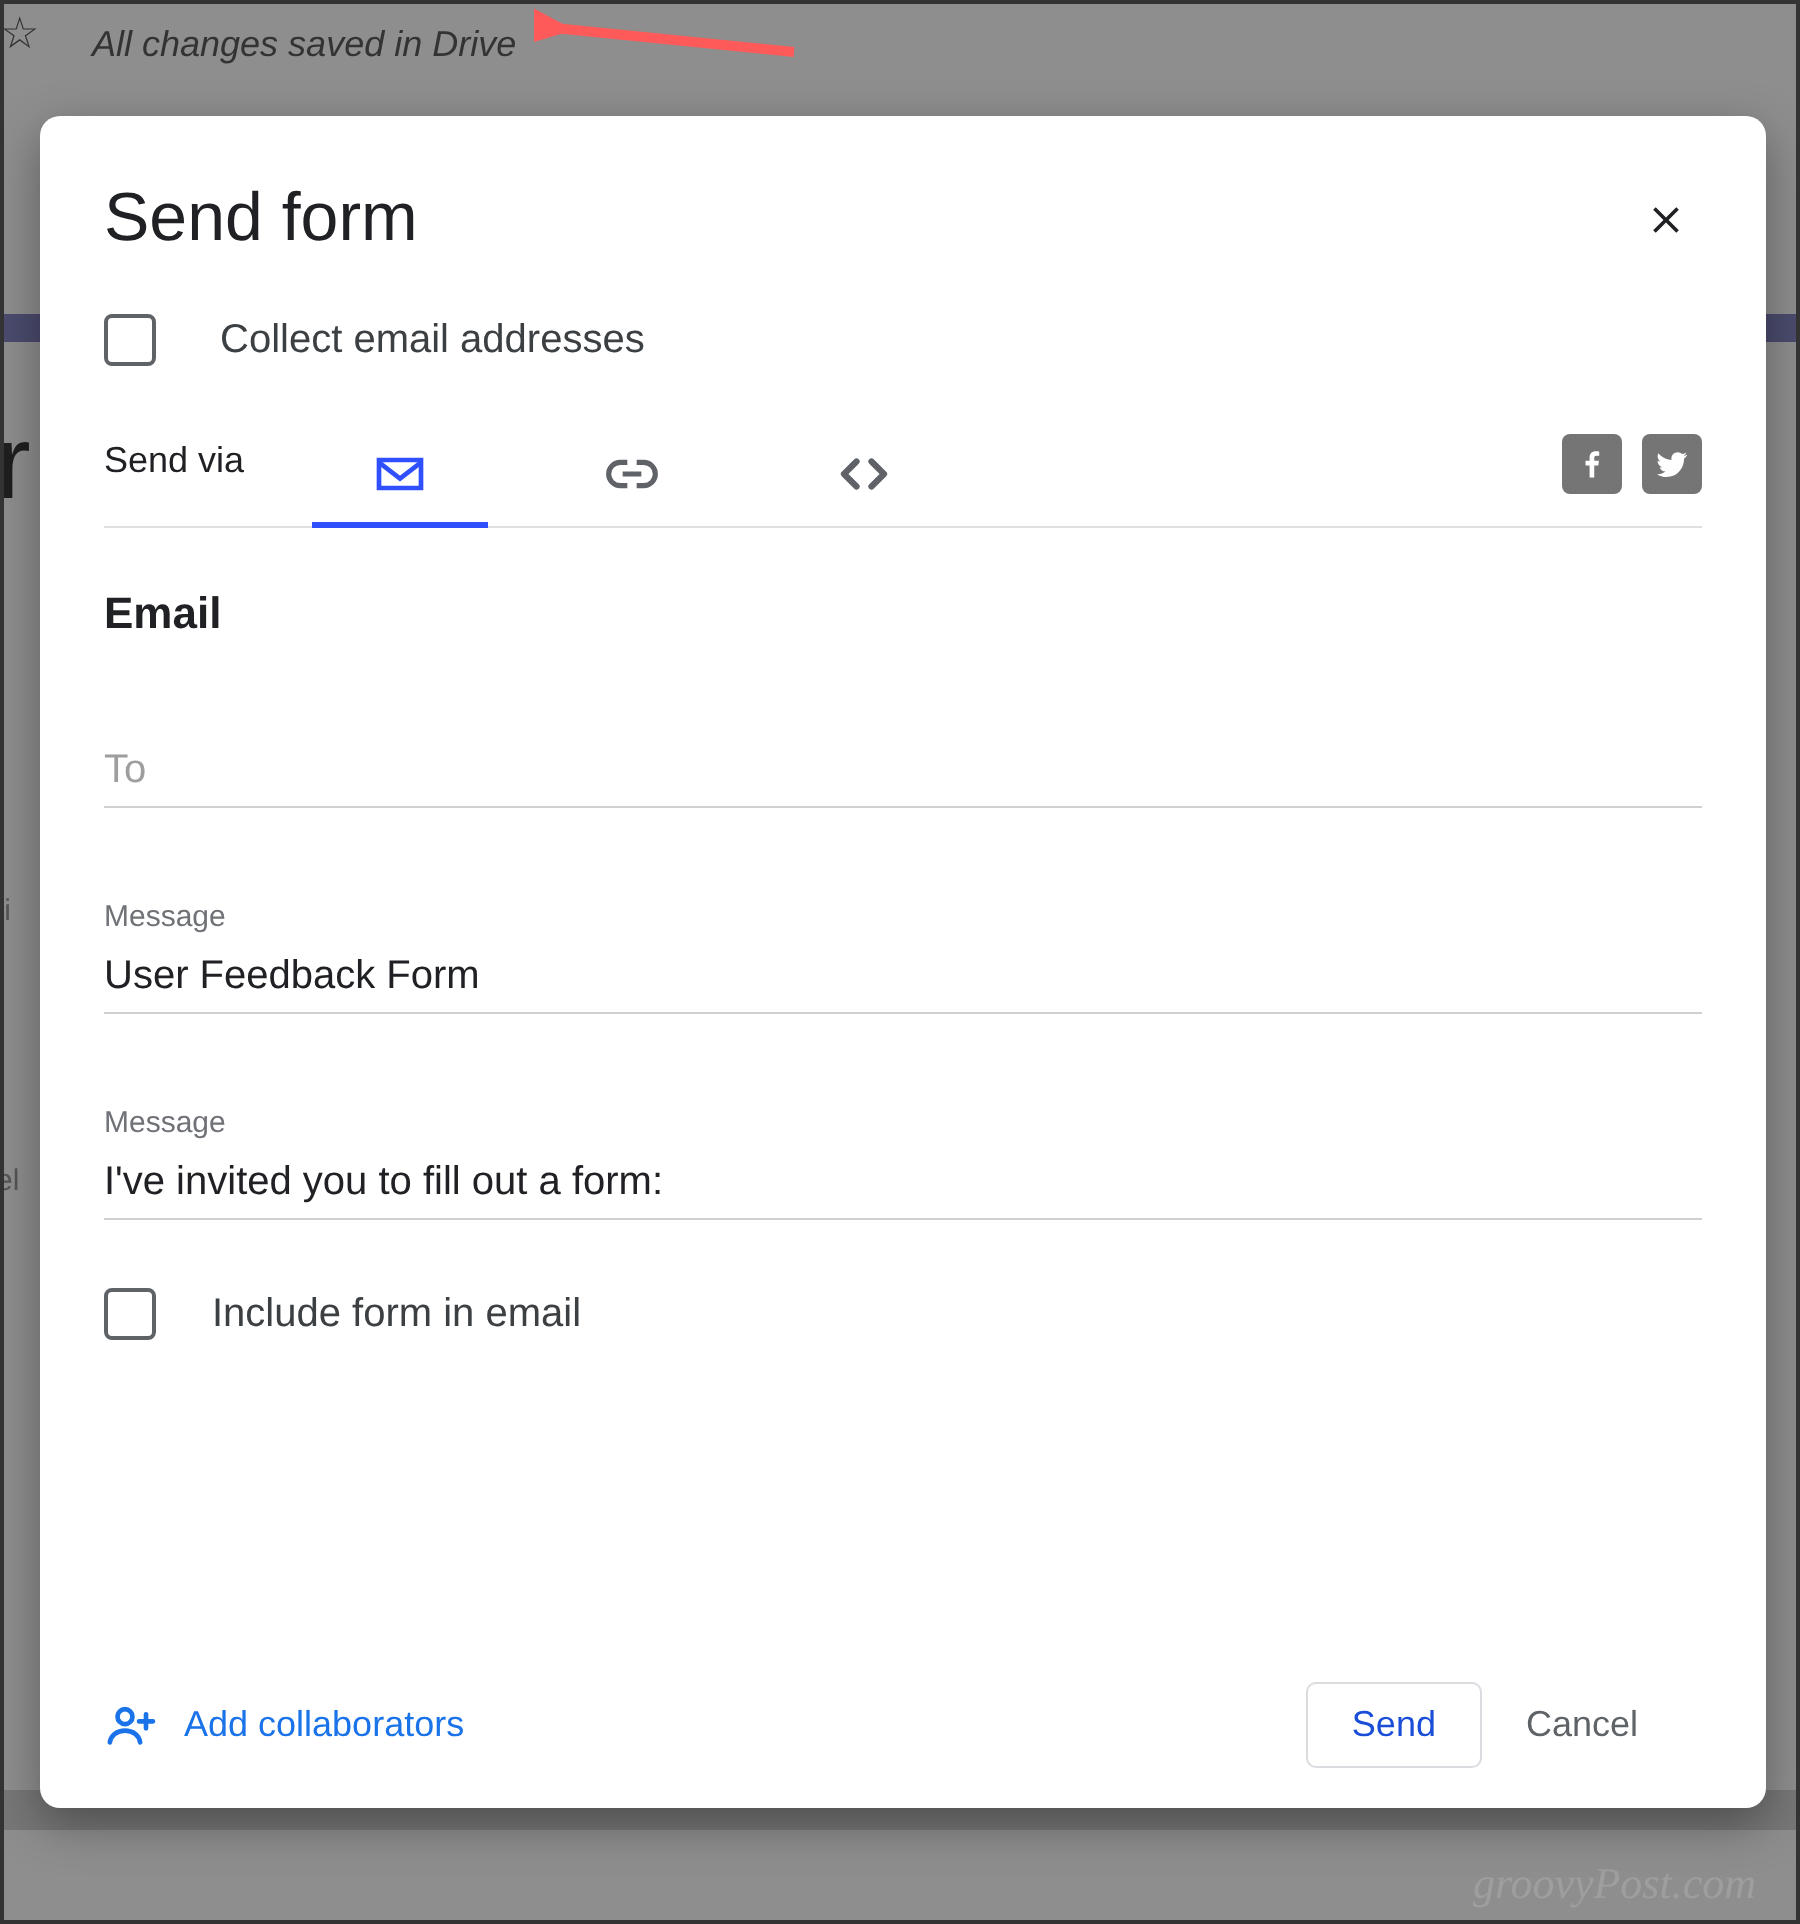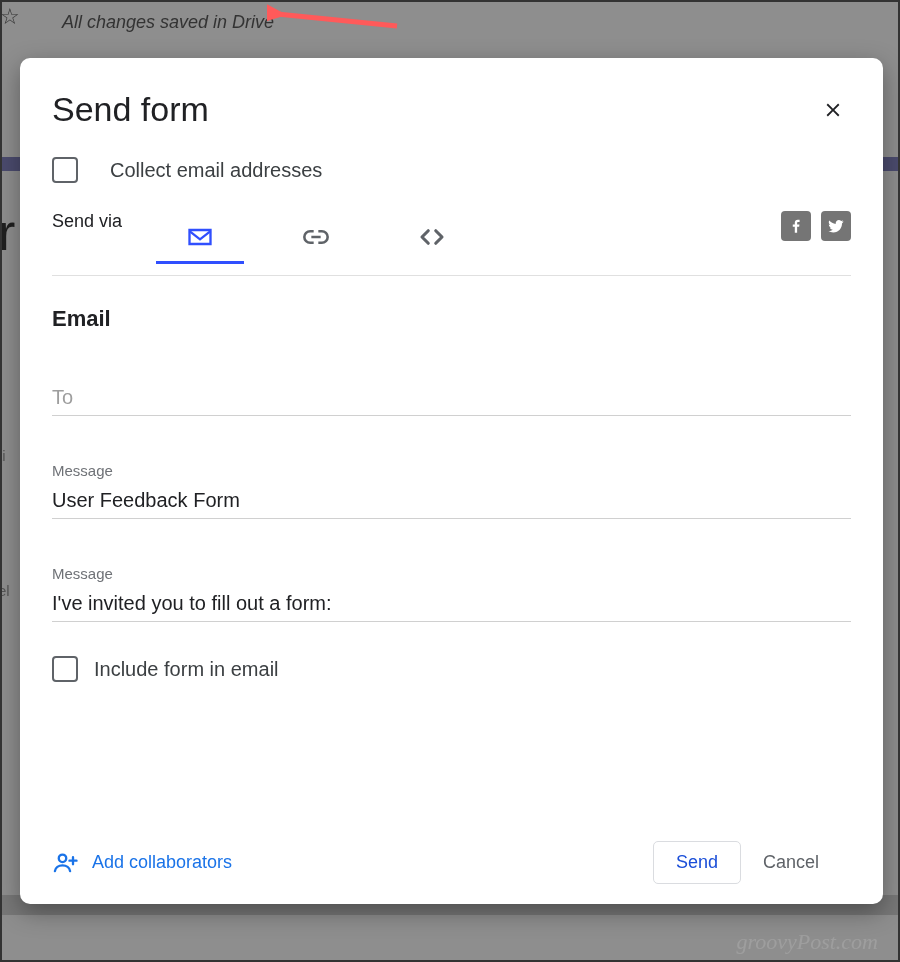--- a/index.html
+++ b/index.html
@@ -8,21 +8,21 @@
 
   
   .backdrop {
     position: absolute; inset: 0;
     background: #8e8e8e;
   }
   .bg-star {
     position: absolute; left: -2px; top: 2px; font-size: 22px; color: #333;
   }
   .bg-saved {
-    position: absolute; left: 60px; top: 10px; font-style: italic;
+    position: absolute; left: 44px; top: 10px; font-style: italic;
     color: #333; font-size: 18px;
   }
   .arrow-svg {
     position: absolute; left: 265px; top: -2px; width: 135px; height: 32px;
     pointer-events: none;
   }
   .bg-darkbar {
     position: absolute; left: 0; right: 0; top: 155px; height: 14px;
     background: #4b4b6e;
   }
@@ -58,22 +58,22 @@
   .close-btn svg { width: 22px; height: 22px; }
 
   .check-row { display:flex; align-items:center; gap:32px; margin-bottom: 28px; }
   .checkbox {
     width: 26px; height: 26px; border: 2.5px solid #5f6368; border-radius: 4px;
     background: #fff; cursor:pointer;
   }
   .check-label { font-size: 20px; color: #3c4043; }
 
   .sendvia-row {
-    display:flex; align-items:flex-start; border-bottom: 1px solid #e0e0e0;
-    padding-bottom: 12px;
+    display:flex; align-items:center; border-bottom: 1px solid #e0e0e0;
+    padding-bottom: 0px;
   }
   .sendvia-label { font-size: 18px; color: #202124; padding-bottom: 14px; padding-right: 20px; }
   .via-tab {
     width: 116px; height: 52px; display:flex; align-items:center; justify-content:center;
     cursor:pointer; color:#5f6368; position:relative;
   }
   .via-tab.active { color:#304ffe; }
   .via-tab.active::after {
     content:""; position:absolute; left: 14px; right: 14px; bottom: -1px; height: 3px;
     background:#304ffe;
@@ -93,21 +93,21 @@
   .field-group { margin-top: 46px; }
   .field-label { font-size: 15px; color:#6f7277; margin-bottom: 6px; display:block; }
   .text-input {
     width: 100%; border: none; border-bottom: 1px solid #d0d0d0;
     font-size: 20px; color:#202124; padding: 4px 0 6px 0; outline: none;
     background: transparent;
   }
   .text-input::placeholder { color:#9e9e9e; }
   .field-group.first { margin-top: 50px; }
 
-  .include-row { display:flex; align-items:center; gap:16px; margin-top: 34px; }
+  .include-row { display:flex; align-items:center; gap:28px; margin-top: 34px; }
 
   .footer-row {
     margin-top: auto; display:flex; align-items:center; padding-top: 20px;
   }
   .add-collab {
     display:flex; align-items:center; gap:12px; color:#1a73e8;
     font-size: 18px; font-weight: 500; cursor:pointer;
   }
   .add-collab svg { width: 28px; height: 28px; fill:#1a73e8; }
   .btn {

